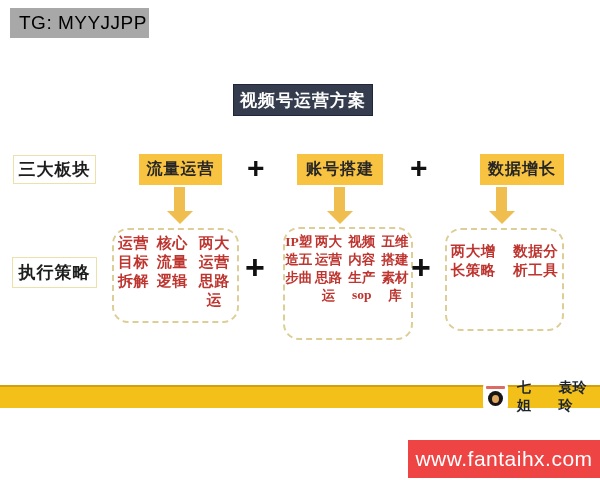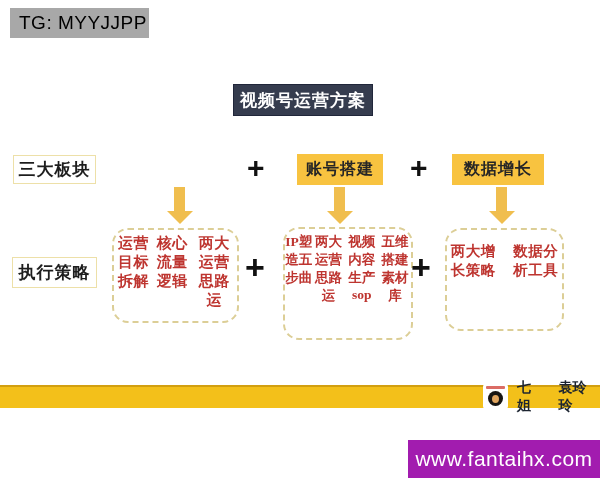--- a/index.html
+++ b/index.html
@@ -29,21 +29,21 @@
   #label-sections   { left:13px; top:155px; width:83px; height:29px; }
   #label-strategies { left:12px; top:257px; width:85px; height:31px; }
   
   .module-box {
     position:absolute; top:154px; height:31px; background:#F8C340;
     color:#262626; font-weight:bold; font-size:16px; letter-spacing:1px;
     display:flex; align-items:center; justify-content:center;
   }
   #module-1 { left:139px; width:83px; }
   #module-2 { left:297px; width:86px; }
-  #module-3 { left:452px; width:92px; }
+  #module-3 { left:480px; width:84px; }
   
   .plus { position:absolute; color:#111111; font-weight:bold; }
   .plus-top { top:152px; font-size:30px; line-height:32px; }
   #plus-top-1 { left:247px; }
   #plus-top-2 { left:410px; }
   .plus-mid { top:249px; font-size:34px; line-height:36px; }
   #plus-mid-1 { left:245px; }
   #plus-mid-2 { left:411px; }
   
   .arrow { position:absolute; top:187px; width:26px; height:37px; }
@@ -93,35 +93,36 @@
     border-radius:50%; background:#E0A55F;
   }
   .footer-names {
     position:absolute; left:517px; top:385px; height:23px;
     display:flex; align-items:center; gap:14px;
     font-weight:bold; font-size:14px; color:#1C2430;
   }
   
   .site-box {
     position:absolute; left:408px; top:440px; width:192px; height:38px;
-    background:#a21caf; color:#ffffff; font-size:21px; letter-spacing:.5px;
+    background:#ef4444; color:#ffffff; font-size:21px; letter-spacing:.5px;
     display:flex; align-items:center; justify-content:center;
   }
 </style>
 </head>
 <body>
 
 <div class="stage">
 
   <div class="tg-badge">TG: MYYJJPP</div>
 
   <div class="title-box">视频号运营方案</div>
 
   <div class="label-box" id="label-sections">三大板块</div>
 
+  <div class="module-box" id="module-1">流量运营</div>
   <div class="plus plus-top" id="plus-top-1">+</div>
   <div class="module-box" id="module-2">账号搭建</div>
   <div class="plus plus-top" id="plus-top-2">+</div>
   <div class="module-box" id="module-3">数据增长</div>
 
   <div class="arrow" id="arrow-1">
     <div class="stem"></div>
     <div class="head"></div>
   </div>
   <div class="arrow" id="arrow-2">

